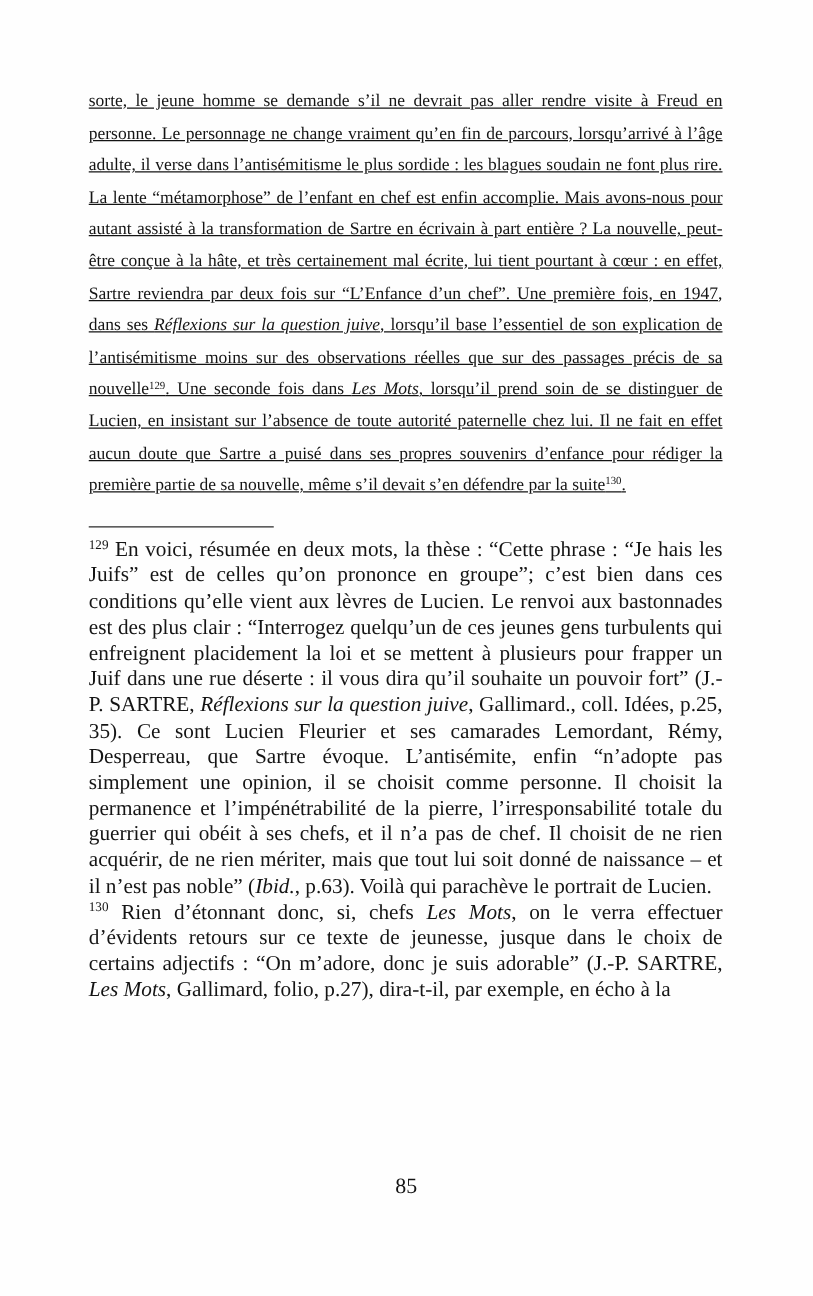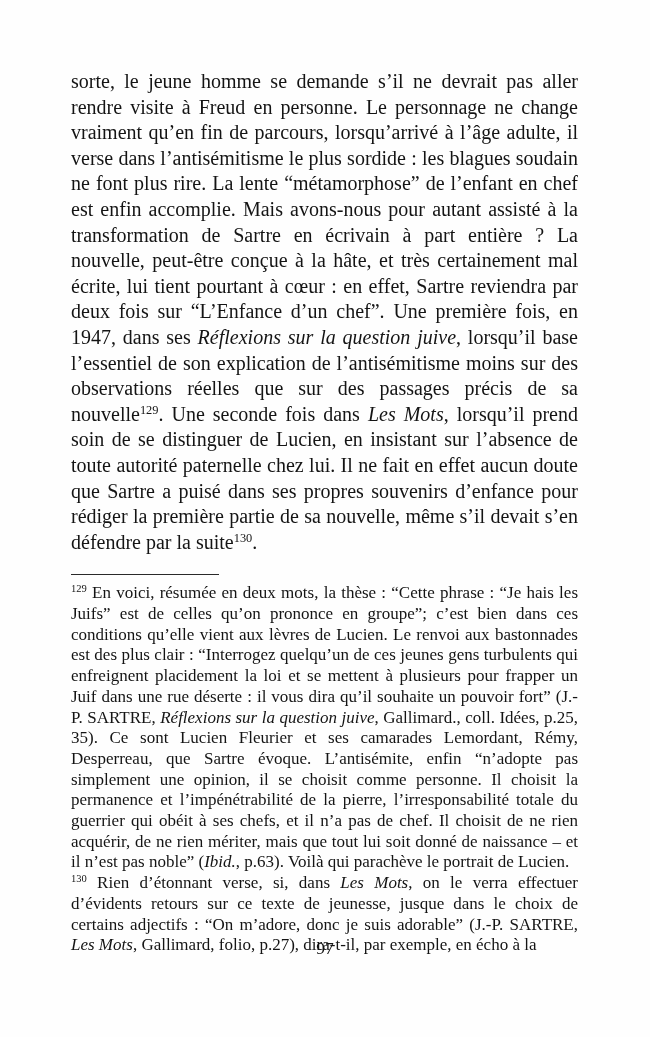--- a/index.html
+++ b/index.html
@@ -9,23 +9,24 @@
     width: 650px;
     height: 1037px;
     margin: 0 auto;
     background: #fefefe;
     color: #141414;
     font-family: "Liberation Serif", "DejaVu Serif", serif;
     padding: 69px 72px 0 71px;
     overflow: hidden;
   }
   .body-text p {
-    font-size: 20px;
+    font-size: 14px;
     line-height: 25.6px;
     text-align: justify;
+    text-decoration: underline;
   }
   sup {
     font-size: 0.62em;
     line-height: 0;
     vertical-align: baseline;
     position: relative;
     top: -0.55em;
   }
   .italic { font-style: italic; }
   .footnote-rule {
@@ -54,18 +55,18 @@
 <div class="page">
 
   <main class="body-text">
     <p><span>sorte, le jeune homme se demande s’il ne devrait pas aller rendre visite à Freud en personne. Le personnage ne change vraiment qu’en fin de parcours, lorsqu’arrivé à l’âge adulte, il verse dans l’antisémitisme le plus sordide : les blagues soudain ne font plus rire. La lente “métamorphose” de l’enfant en chef est enfin accomplie. Mais avons-nous pour autant assisté à la transformation de Sartre en écrivain à part entière ? La nouvelle, peut-être conçue à la hâte, et très certainement mal écrite, lui tient pourtant à cœur : en effet, Sartre reviendra par deux fois sur “L’Enfance d’un chef”. Une première fois, en 1947, dans ses </span><span class="italic">Réflexions sur la question juive</span><span>, lorsqu’il base l’essentiel de son explication de l’antisémitisme moins sur des observations réelles que sur des passages précis de sa nouvelle</span><sup>129</sup><span>. Une seconde fois dans </span><span class="italic">Les Mots</span><span>, lorsqu’il prend soin de se distinguer de Lucien, en insistant sur l’absence de toute autorité paternelle chez lui. Il ne fait en effet aucun doute que Sartre a puisé dans ses propres souvenirs d’enfance pour rédiger la première partie de sa nouvelle, même s’il devait s’en défendre par la suite</span><sup>130</sup><span>.</span></p>
   </main>
 
   <div class="footnote-rule"></div>
 
   <section class="footnotes">
     <p><sup>129</sup><span> En voici, résumée en deux mots, la thèse : “Cette phrase : “Je hais les Juifs” est de celles qu’on prononce en groupe”; c’est bien dans ces conditions qu’elle vient aux lèvres de Lucien. Le renvoi aux bastonnades est des plus clair : “Interrogez quelqu’un de ces jeunes gens turbulents qui enfreignent placidement la loi et se mettent à plusieurs pour frapper un Juif dans une rue déserte : il vous dira qu’il souhaite un pouvoir fort” (J.-P. SARTRE, </span><span class="italic">Réflexions sur la question juive</span><span>, Gallimard., coll. Idées, p.25, 35). Ce sont Lucien Fleurier et ses camarades Lemordant, Rémy, Desperreau, que Sartre évoque. L’antisémite, enfin “n’adopte pas simplement une opinion, il se choisit comme personne. Il choisit la permanence et l’impénétrabilité de la pierre, l’irresponsabilité totale du guerrier qui obéit à ses chefs, et il n’a pas de chef. Il choisit de ne rien acquérir, de ne rien mériter, mais que tout lui soit donné de naissance – et il n’est pas noble” (</span><span class="italic">Ibid.</span><span>, p.63). Voilà qui parachève le portrait de Lucien.</span></p>
-    <p><sup>130</sup><span> Rien d’étonnant verse, si, dans </span><span class="italic">Les Mots</span><span>, on le verra effectuer d’évidents retours sur ce texte de jeunesse, jusque dans le choix de certains adjectifs : “On m’adore, donc je suis adorable” (J.-P. SARTRE, </span><span class="italic">Les Mots</span><span>, Gallimard, folio, p.27), dira-t-il, par exemple, en écho à la</span></p>
+    <p><sup>130</sup><span> Rien d’étonnant donc, si, chefs </span><span class="italic">Les Mots</span><span>, on le verra effectuer d’évidents retours sur ce texte de jeunesse, jusque dans le choix de certains adjectifs : “On m’adore, donc je suis adorable” (J.-P. SARTRE, </span><span class="italic">Les Mots</span><span>, Gallimard, folio, p.27), dira-t-il, par exemple, en écho à la</span></p>
   </section>
 
-  <div class="page-number">97</div>
+  <div class="page-number">85</div>
 
 </div>
 
 </body></html>

